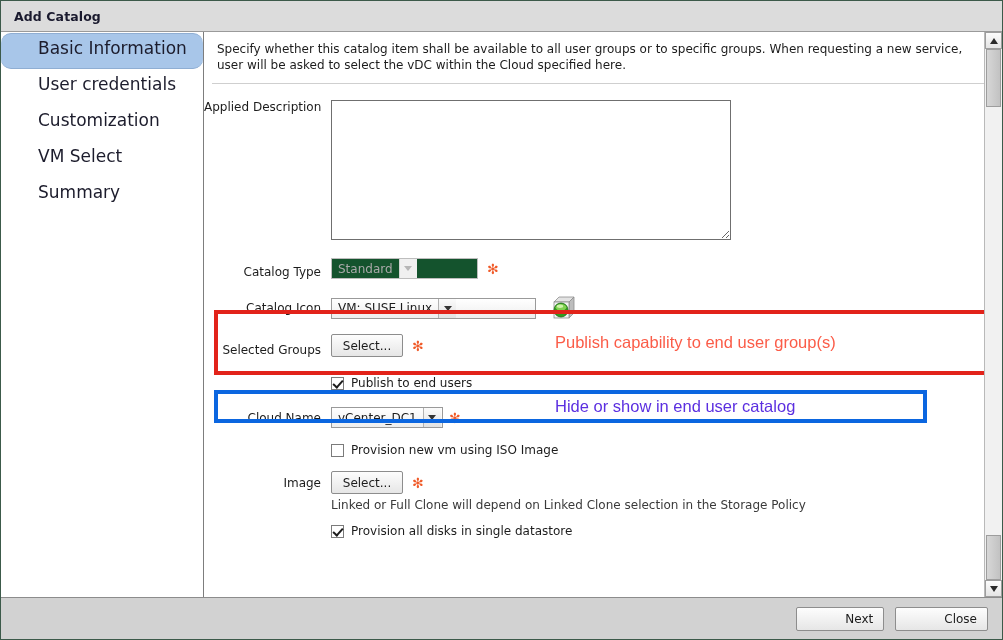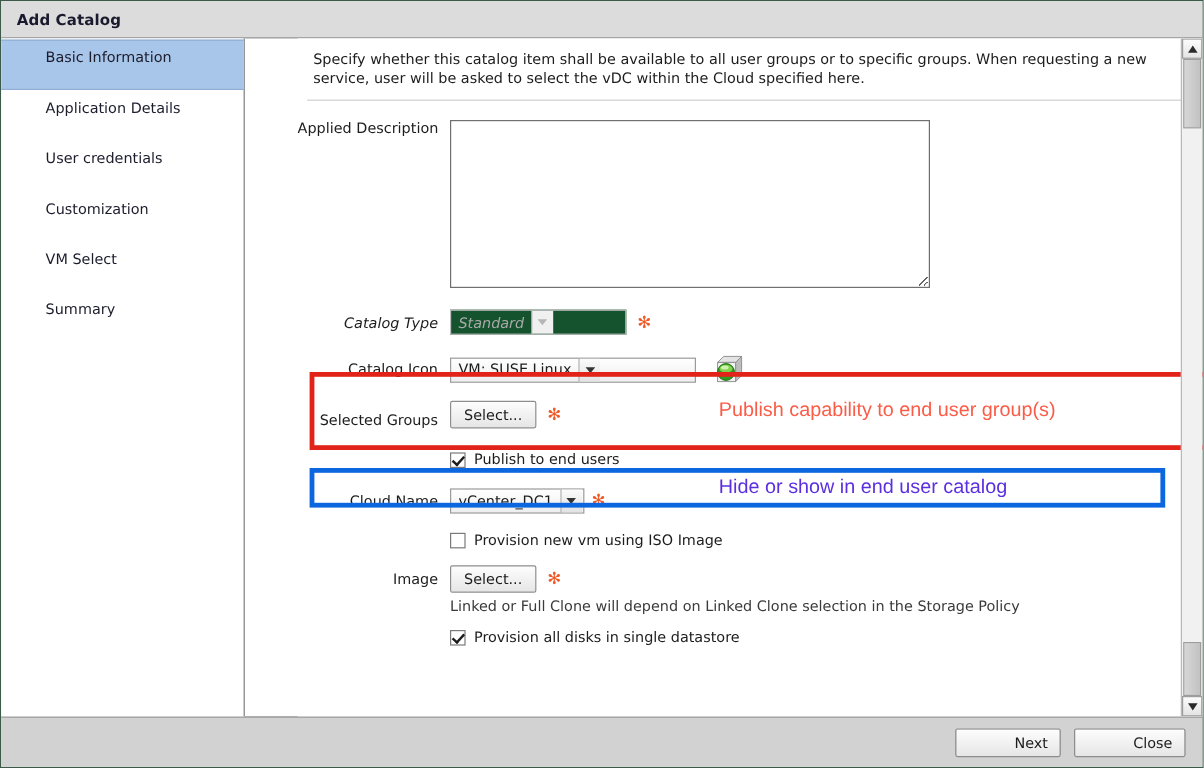--- a/index.html
+++ b/index.html
@@ -51,42 +51,42 @@
   }
   .sidebar {
     width: 203px;
     flex: 0 0 203px;
     background: #ffffff;
     border-right: 1px solid #7d7d7d;
     box-sizing: border-box;
     padding-top: 1px;
   }
   .side-item {
-    height: 42px;
+    height: 36px;
     line-height: 30px;
     padding-left: 37px;
-    font-size: 12px;
+    font-size: 17px;
     color: #1c1c2c;
     box-sizing: border-box;
     white-space: nowrap;
+    border-radius: 10px;
   }
   .side-item.active {
     background: #a8c6e9;
     border-top: 1px solid #8faed3;
     border-bottom: 1px solid #8faed3;
     line-height: 28px;
   }
   
   .content {
     flex: 1 1 auto;
     position: relative;
     background: #ffffff;
     box-sizing: border-box;
     overflow: hidden;
-    margin-left: 44px;
   }
   .intro {
     padding: 9px 22px 8px 13px;
     font-size: 12px;
     line-height: 16px;
     color: #1c1c1c;
   }
   .intro-sep {
     height: 1px;
     background: #cfcfcf;
@@ -327,23 +327,20 @@
     <span class="title">Add Catalog</span>
   </div>
 
   <div class="body-row">
 
     <div class="sidebar">
       <div class="side-item active">
         <span>Basic Information</span>
       </div>
       <div class="side-item">
-        <span>Application Details</span>
-      </div>
-      <div class="side-item">
         <span>User credentials</span>
       </div>
       <div class="side-item">
         <span>Customization</span>
       </div>
       <div class="side-item">
         <span>VM Select</span>
       </div>
       <div class="side-item">
         <span>Summary</span>
@@ -357,21 +354,21 @@
 
       <div class="form">
 
         <div class="row" style="margin-top:4px;">
           <div class="lbl">Applied Description</div>
           <div class="fieldcol">
             <textarea class="ta" placeholder="" style=""></textarea>
           </div>
         </div>
 
-        <div class="row" style="margin-top:15px; align-items:center;font-style:italic;">
+        <div class="row" style="margin-top:15px; align-items:flex-end;">
           <div class="lbl">Catalog Type</div>
           <div class="fieldcol" style="display:flex; align-items:center;">
             <div class="combo w-type disabled">
               <div class="val">Standard</div>
               <div class="arrowbtn">
                   <i></i>
                 </div>
             </div>
             <span class="req">✻</span>
           </div>

